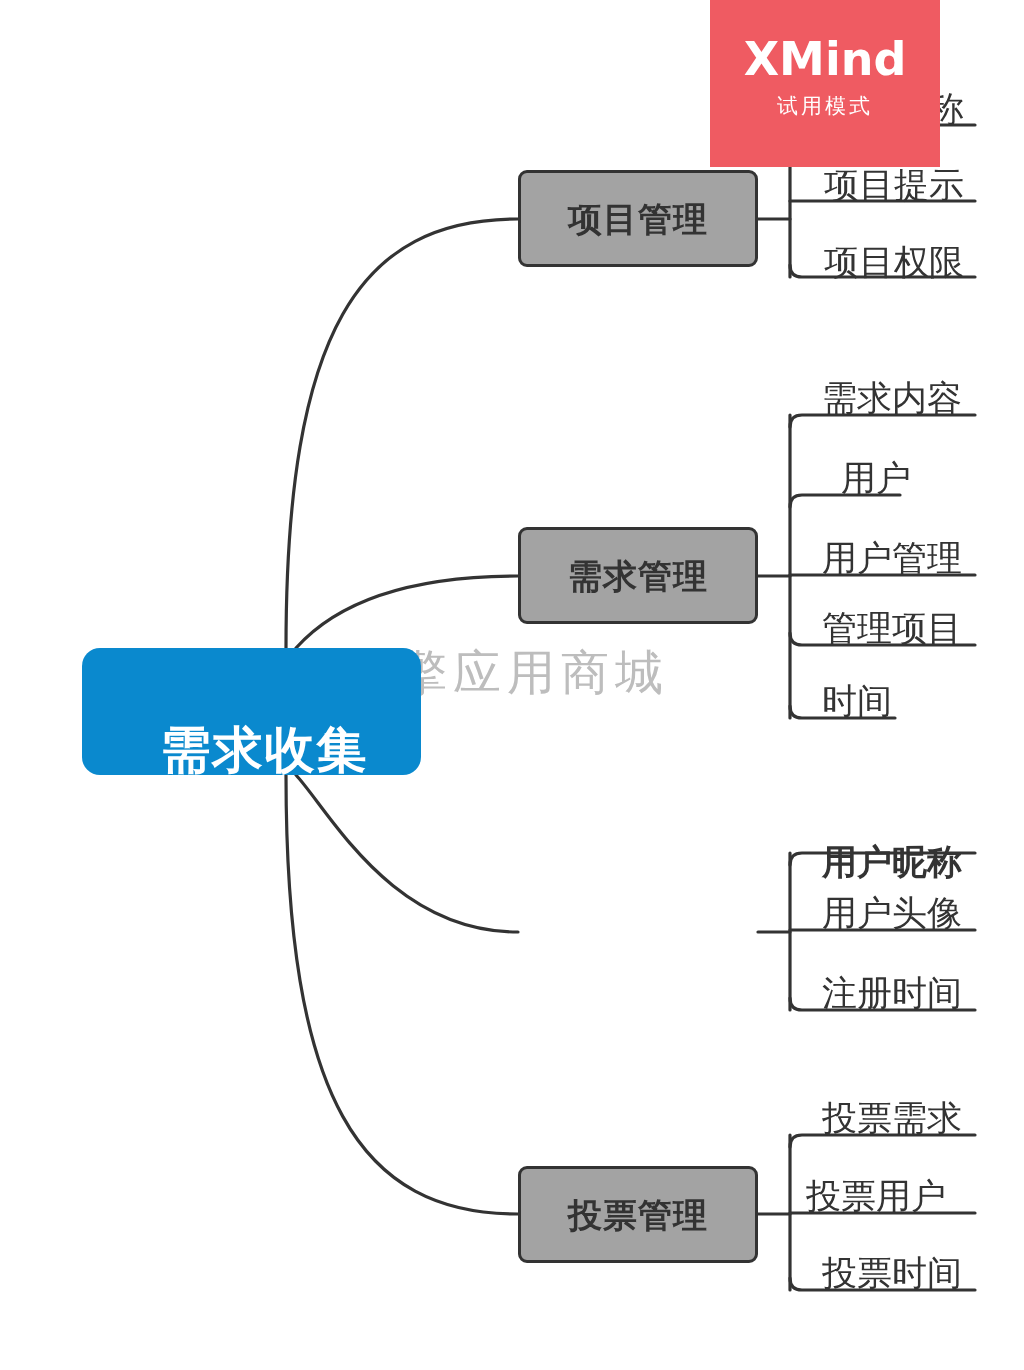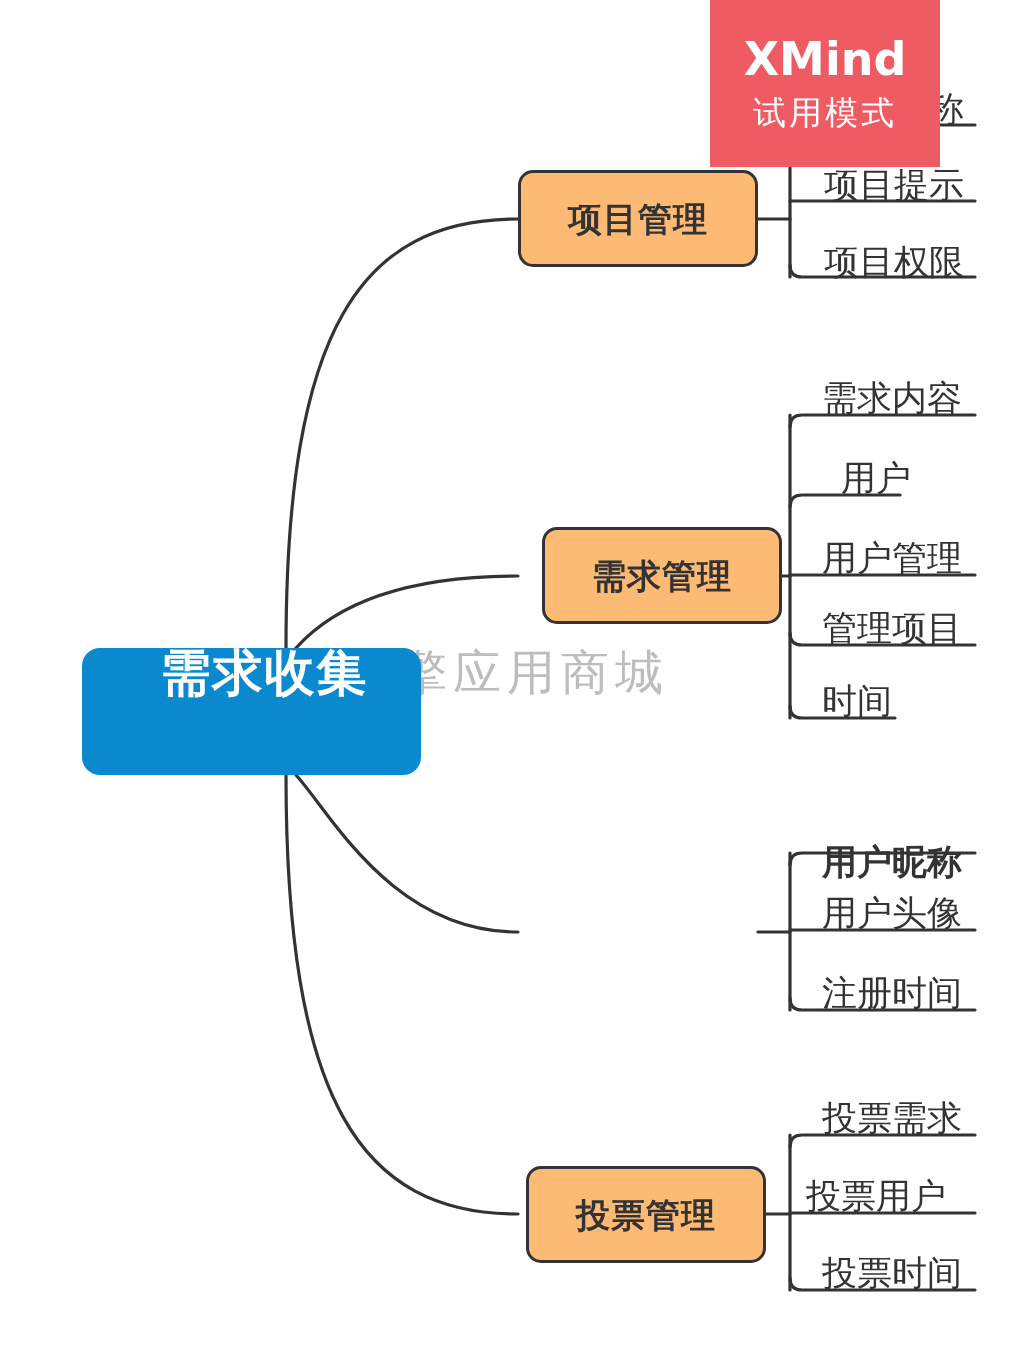--- a/index.html
+++ b/index.html
@@ -7,44 +7,44 @@
     width:1024px;height:1370px;position:relative;overflow:hidden;
     font-family:"DejaVu Sans","Liberation Sans",sans-serif;
   }
   #canvas{position:absolute;inset:0;width:1024px;height:1370px;}
   svg.links{position:absolute;left:0;top:0;width:1024px;height:1370px;pointer-events:none;}
 
   
   .central{
     position:absolute;left:82px;top:648px;width:339px;height:127px;
     background:#0a89ce;border-radius:18px;
-    display:flex;align-items:flex-start;justify-content:center;
+    display:flex;align-items:flex-end;justify-content:center;
     box-sizing:border-box;
     padding-left:26px;
   }
   .central .label{
     color:#ffffff;font-size:50px;font-weight:bold;letter-spacing:2px;
     line-height:1;white-space:nowrap;
   }
 
   
   .mainnode{
     position:absolute;width:240px;height:97px;
-    background:#fdba74;border:3.5px solid #333333;border-radius:15px;
+    background:#a3a3a3;border:3.5px solid #333333;border-radius:9px;
     display:flex;align-items:center;justify-content:center;
     box-sizing:border-box;
   }
   .mainnode .label{
     color:#333333;font-size:34px;font-weight:bold;letter-spacing:1px;
     line-height:1;white-space:nowrap;
   }
   #node-0{left:518px;top:170px;}
-  #node-1{left:542px;top:527px;}
+  #node-1{left:518px;top:527px;}
   #node-2{left:518px;top:884px;}
-  #node-3{left:518px;top:1166px;margin-left:8px;}
+  #node-3{left:518px;top:1166px;}
 
   
   .leaf{
     position:absolute;color:#333333;font-size:35px;line-height:1;
     white-space:nowrap;text-align:left;
   }
 
   
   .wm-center{
     position:absolute;left:345px;top:648px;
@@ -54,21 +54,21 @@
   .wm-badge{
     position:absolute;left:710px;top:0;width:230px;height:167px;
     background:#ef5b62;box-sizing:border-box;
     display:flex;flex-direction:column;align-items:center;justify-content:flex-start;
     padding-top:36px;
   }
   .wm-badge .brand{
     color:#ffffff;font-size:46px;font-weight:bold;letter-spacing:0px;line-height:1;
   }
   .wm-badge .mode{
-    color:#ffffff;font-size:33px;letter-spacing:3px;line-height:1;margin-top:14px;
+    color:#ffffff;font-size:21px;letter-spacing:3px;line-height:1;margin-top:14px;
   }
 </style>
 </head>
 <body>
 
 <div id="canvas">
 
   <svg class="links" viewBox="0 0 1024 1370" xmlns="http://www.w3.org/2000/svg">
     <g fill="none" stroke="#333333" stroke-width="3.2" stroke-linecap="round">
 

